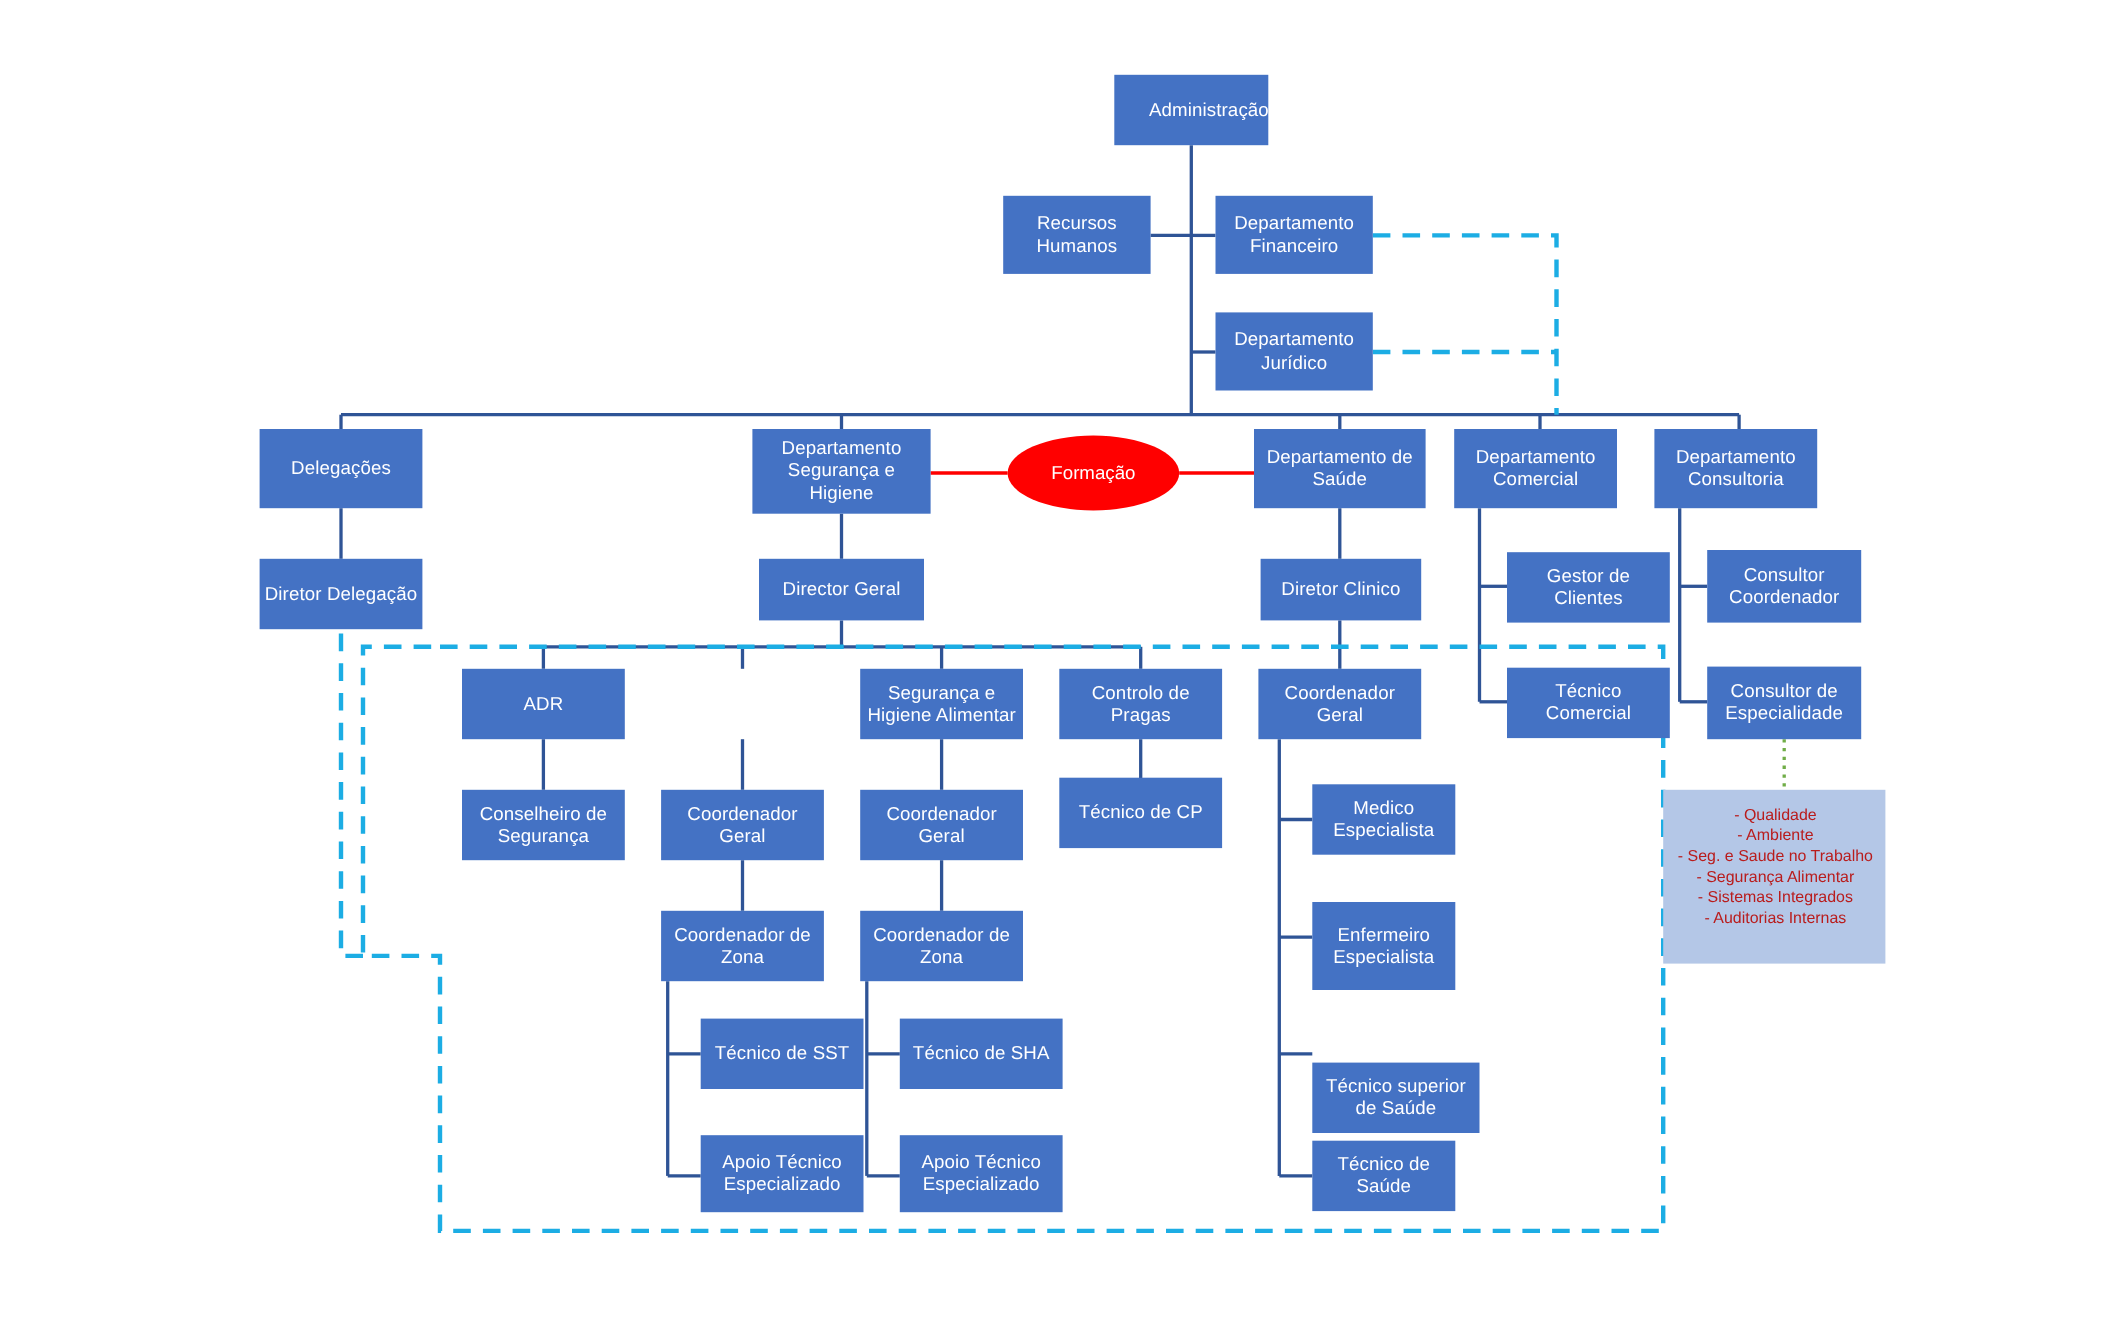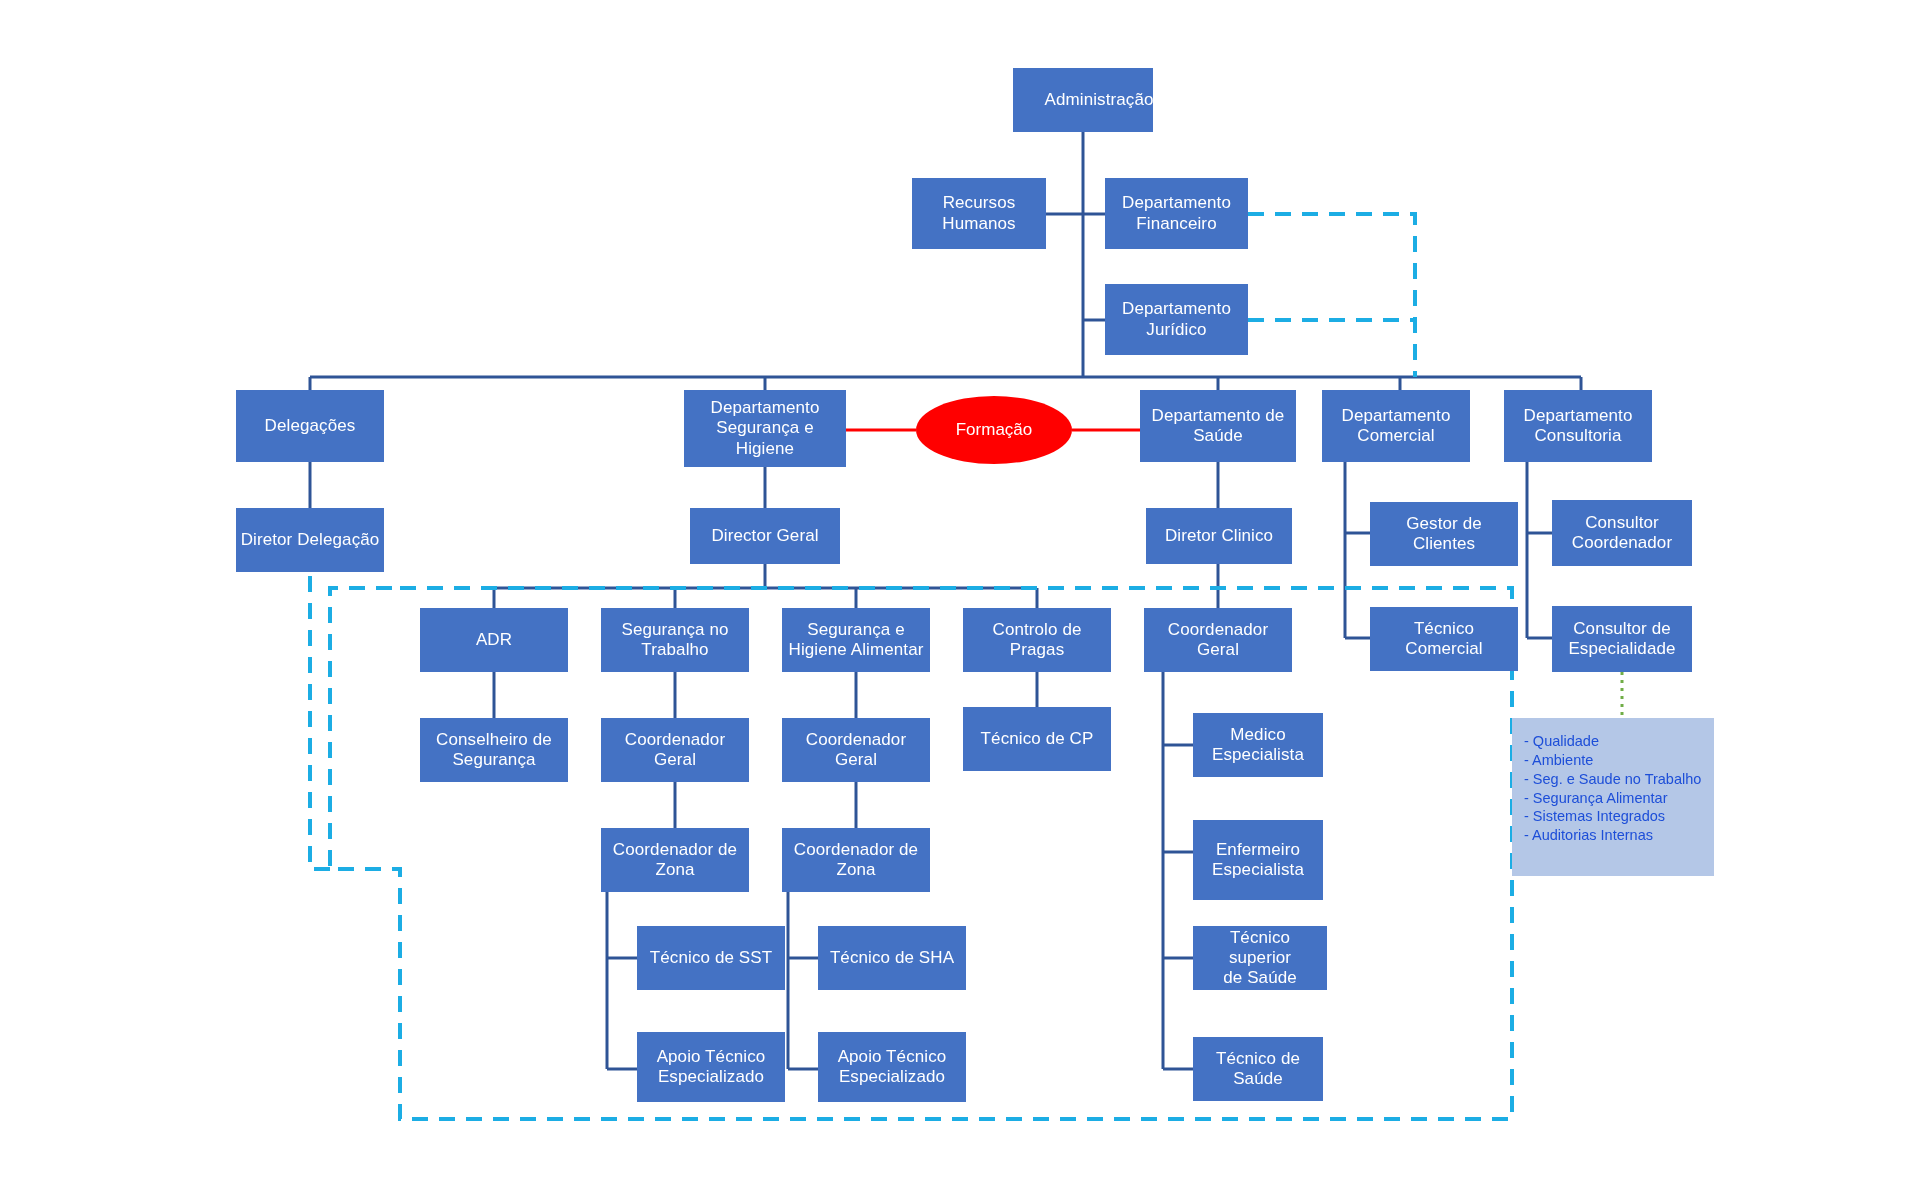--- a/index.html
+++ b/index.html
@@ -51,26 +51,26 @@
     display: flex;
     align-items: center;
     justify-content: center;
     text-align: center;
     font-size: 17px;
     box-sizing: border-box;
   }
   .legend-box {
     position: absolute;
     background: #B4C7E7;
-    color: #1d4ed8;
+    color: #b91c1c;
     font-size: 14.5px;
     line-height: 1.30;
     box-sizing: border-box;
     padding: 14px 10px 10px 12px;
-    text-align: left;
+    text-align: center;
     font-family: "Liberation Sans", sans-serif;
   }
   .legend-box .row { white-space: nowrap; }
 </style>
 </head>
 <body>
 
 <div id="stage">
 
   <svg class="lines" viewBox="0 0 1920 1200">
@@ -221,24 +221,20 @@
 Coordenador</span>
   </div>
   <div class="node" style="left:1552px; top:606px; width:140px; height:66px;">
     <span>Consultor de
 Especialidade</span>
   </div>
 
   <div class="node" style="left:420px; top:608px; width:148px; height:64px;">
     <span>ADR</span>
   </div>
-  <div class="node" style="left:601px; top:608px; width:148px; height:64px;">
-    <span>Segurança no
-Trabalho</span>
-  </div>
   <div class="node" style="left:782px; top:608px; width:148px; height:64px;">
     <span>Segurança e
 Higiene Alimentar</span>
   </div>
   <div class="node" style="left:963px; top:608px; width:148px; height:64px;">
     <span>Controlo de
 Pragas</span>
   </div>
   <div class="node" style="left:1144px; top:608px; width:148px; height:64px;">
     <span>Coordenador
@@ -277,21 +273,21 @@
     <span>Enfermeiro
 Especialista</span>
   </div>
 
   <div class="node" style="left:637px; top:926px; width:148px; height:64px;">
     <span>Técnico de SST</span>
   </div>
   <div class="node" style="left:818px; top:926px; width:148px; height:64px;">
     <span>Técnico de SHA</span>
   </div>
-  <div class="node" style="left:1193px; top:926px; width:134px; height:64px;">
+  <div class="node" style="left:1193px; top:966px; width:152px; height:64px;">
     <span>Técnico superior
 de Saúde</span>
   </div>
 
   <div class="node" style="left:637px; top:1032px; width:148px; height:70px;">
     <span>Apoio Técnico
 Especializado</span>
   </div>
   <div class="node" style="left:818px; top:1032px; width:148px; height:70px;">
     <span>Apoio Técnico

